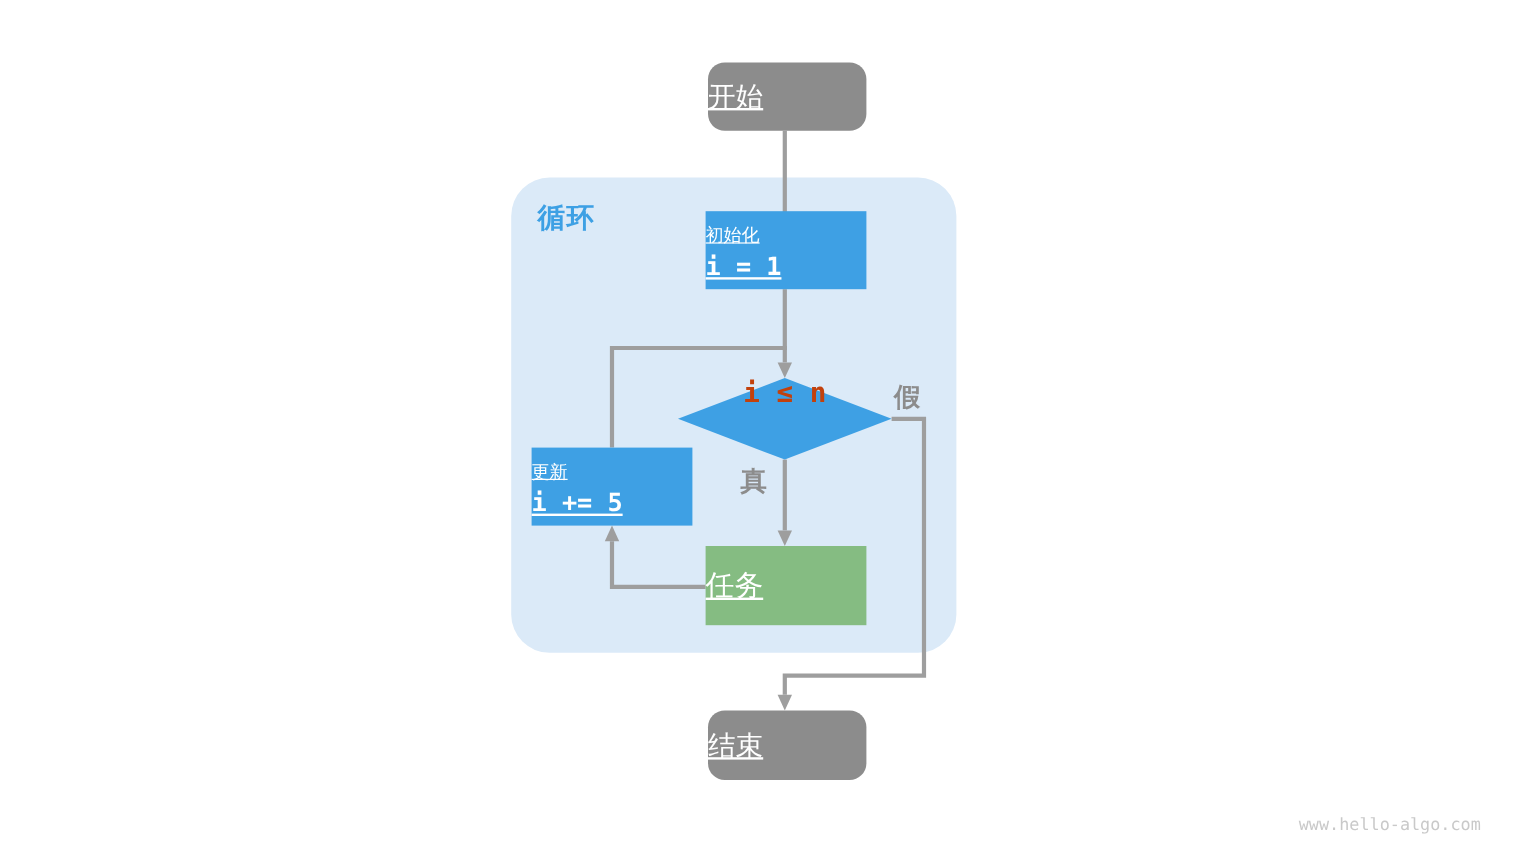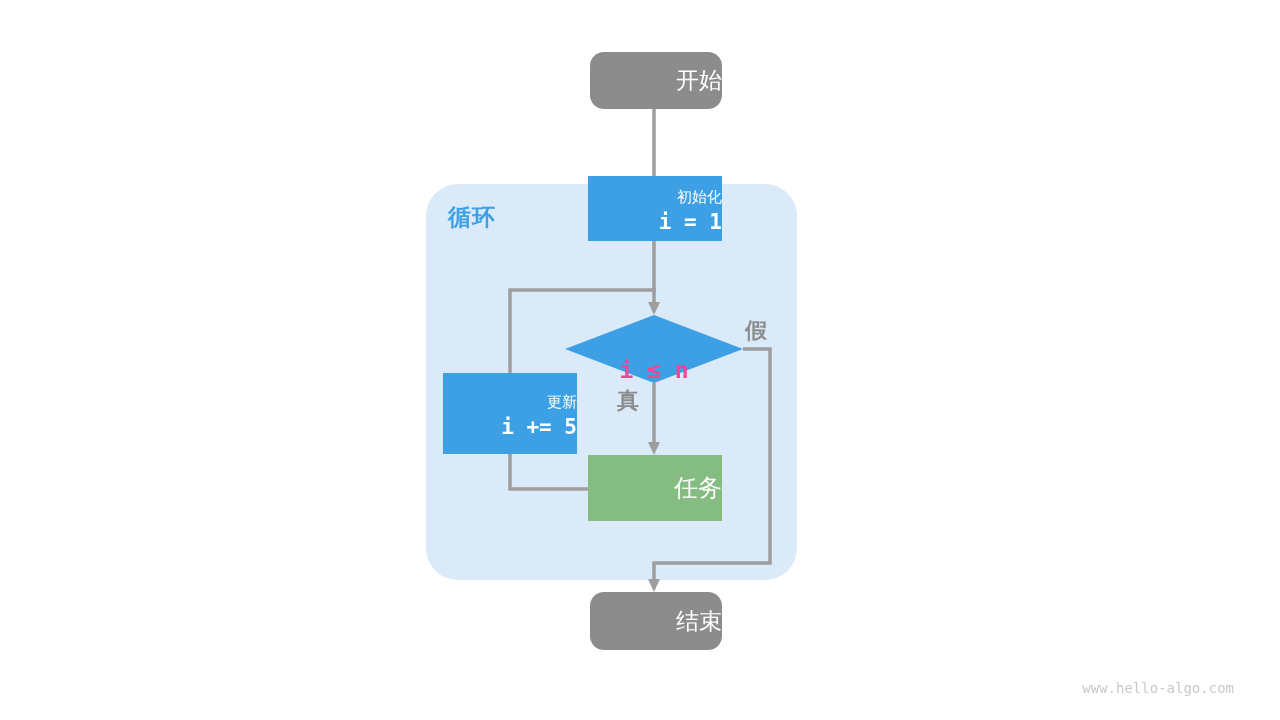--- a/index.html
+++ b/index.html
@@ -12,48 +12,48 @@
     --loop-label-blue:#3DA0E4;
     --watermark-gray:#C9C9C9;
   }
   *{margin:0;padding:0;box-sizing:border-box;}
   html,body{width:1280px;height:720px;background:#ffffff;overflow:hidden;}
   body{font-family:"Liberation Sans",sans-serif;position:relative;}
   .canvas{position:absolute;left:0;top:0;width:1280px;height:720px;}
 
   .loop-container{
     position:absolute;left:426px;top:148px;width:371px;height:396px;
-    background:var(--container-bg);border-radius:32px;margin-top:36px;
+    background:var(--container-bg);border-radius:32px;
   }
   .loop-label{
     position:absolute;left:22px;top:18px;
     color:var(--loop-label-blue);font-size:23px;font-weight:bold;
     letter-spacing:1px;
   }
 
   svg.connectors{position:absolute;left:0;top:0;width:1280px;height:720px;}
   .edge{stroke:var(--connector-gray);stroke-width:3.5;fill:none;}
   .arrowhead{fill:var(--connector-gray);stroke:none;}
   .diamond{fill:var(--node-blue);stroke:none;}
 
   .node{
     position:absolute;display:flex;flex-direction:column;
-    align-items:flex-end;justify-content:center;
-    color:#ffffff;text-align:center;
+    align-items:flex-start;justify-content:center;
+    color:#ffffff;text-align:center;text-decoration:underline;
   }
   .terminal{background:var(--node-gray);border-radius:14px;font-size:23px;}
   .process-blue{background:var(--node-blue);}
   .process-green{background:var(--node-green);font-size:24px;}
   .node .zh{font-size:15px;line-height:27px;}
   .node .code{font-family:"DejaVu Sans Mono",monospace;font-weight:bold;font-size:21px;line-height:25px;}
 
   .diamond-text{
     position:absolute;left:565px;top:315px;width:178px;height:68px;
-    display:flex;align-items:flex-end;justify-content:center;
-    color:#ec4899;font-family:"DejaVu Sans Mono",monospace;
+    display:flex;align-items:flex-start;justify-content:center;
+    color:#c2410c;font-family:"DejaVu Sans Mono",monospace;
     font-weight:bold;font-size:23px;
   }
 
   .edge-label{
     position:absolute;color:var(--label-gray);
     font-size:22px;font-weight:bold;
   }
   .label-true{left:617px;top:386px;}
   .label-false{left:745px;top:316px;}
 
@@ -99,21 +99,21 @@
 
   <div class="node process-blue" style="left:588px;top:176px;width:134px;height:65px;">
     <span class="zh">初始化</span>
     <span class="code">i = 1</span>
   </div>
 
   <div class="diamond-text">
     <span>i ≤ n</span>
   </div>
 
-  <div class="node process-blue" style="left:443px;top:373px;width:134px;height:81px;">
+  <div class="node process-blue" style="left:443px;top:373px;width:134px;height:65px;">
     <span class="zh">更新</span>
     <span class="code">i += 5</span>
   </div>
 
   <div class="node terminal" style="left:590px;top:592px;width:132px;height:58px;">
     <span>结束</span>
   </div>
 
   <div class="node process-green" style="left:588px;top:455px;width:134px;height:66px;">
     <span>任务</span>

